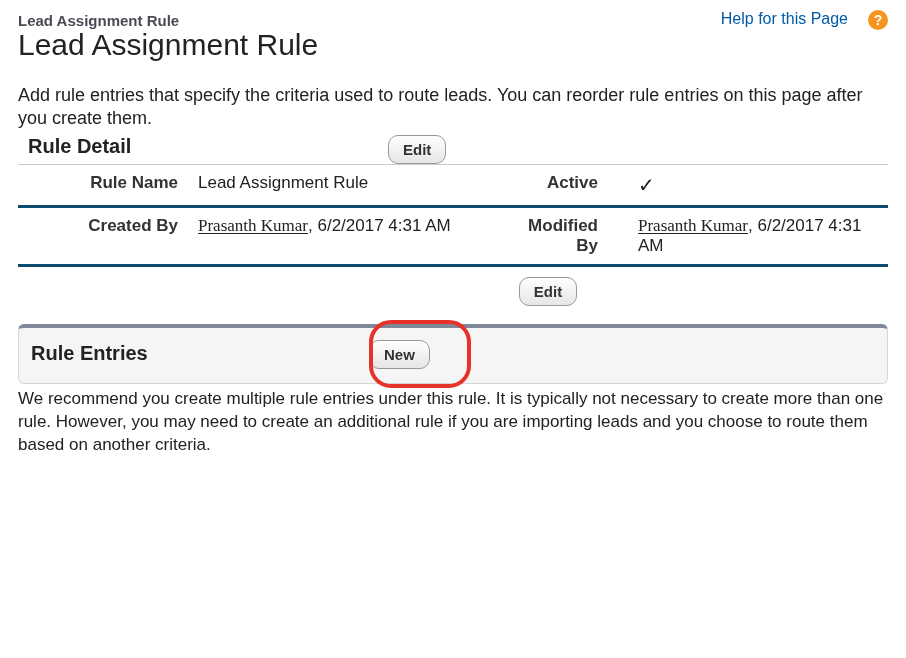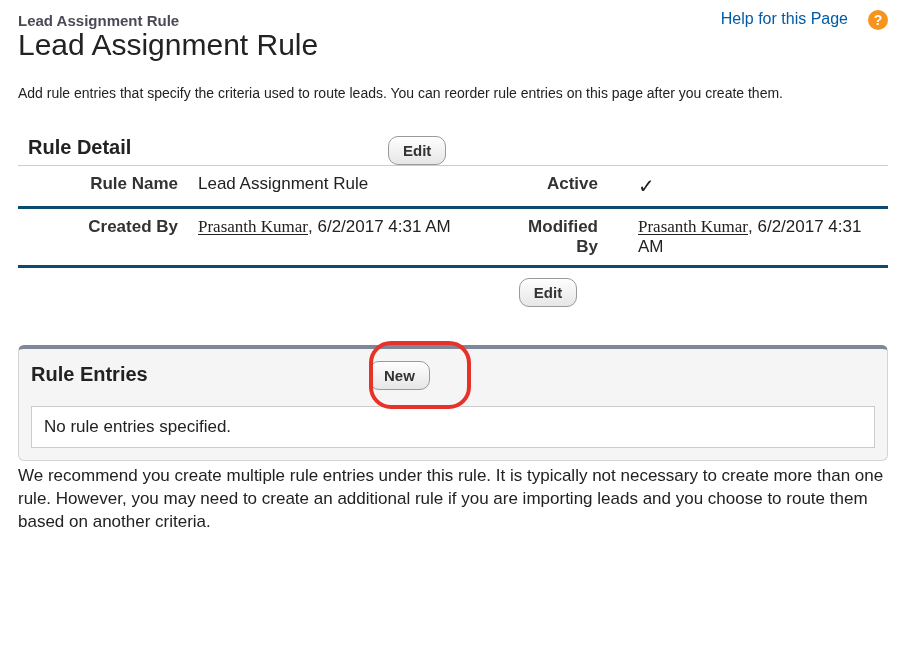--- a/index.html
+++ b/index.html
@@ -43,23 +43,22 @@
       font-size: 14px;
     }
     .page-title {
       font-size: 30px;
       font-weight: normal;
       color: #222;
       margin-top: -2px;
       margin-bottom: 22px;
     }
     .intro-text {
-      font-size: 14px;
-      color: #222;
-      margin-bottom: 30px;
+      font-size: 18px;
+      color: #222;
       line-height: 1.3;
     }
     .section-title {
       font-size: 20px;
       font-weight: bold;
       color: #222;
       padding: 4px 10px 6px 10px;
     }
     .detail-header {
       display: flex;
@@ -125,21 +124,20 @@
     .btn-row {
       text-align: center;
       padding: 10px 0 18px 0;
     }
     .btn-row .btn { margin-left: 190px; }
     .entries-panel {
       border: 1px solid #d4d4d4;
       border-top: 4px solid #7f8899;
       border-radius: 6px;
       background: #f5f5f5;
-      margin-top: 20px;
       padding-bottom: 12px;
       position: relative;
     }
     .entries-header {
       display: flex;
       align-items: center;
       padding: 10px 10px 0 10px;
     }
     .entries-header .section-title {
       width: 340px;
@@ -216,16 +214,15 @@
     <button class="btn">Edit</button>
   </div>
 </div>
 
 <div class="entries-panel">
   <div class="highlight-circle"></div>
   <div class="entries-header">
     <div class="section-title">Rule Entries</div>
     <button class="btn">New</button>
   </div>
-  <div class="empty-box">No rule entries specified.</div>
 </div>
 
 <p class="bottom-text">We recommend you create multiple rule entries under this rule. It is typically not necessary to create more than one rule. However, you may need to create an additional rule if you are importing leads and you choose to route them based on another criteria.</p>
 
 </body></html>

